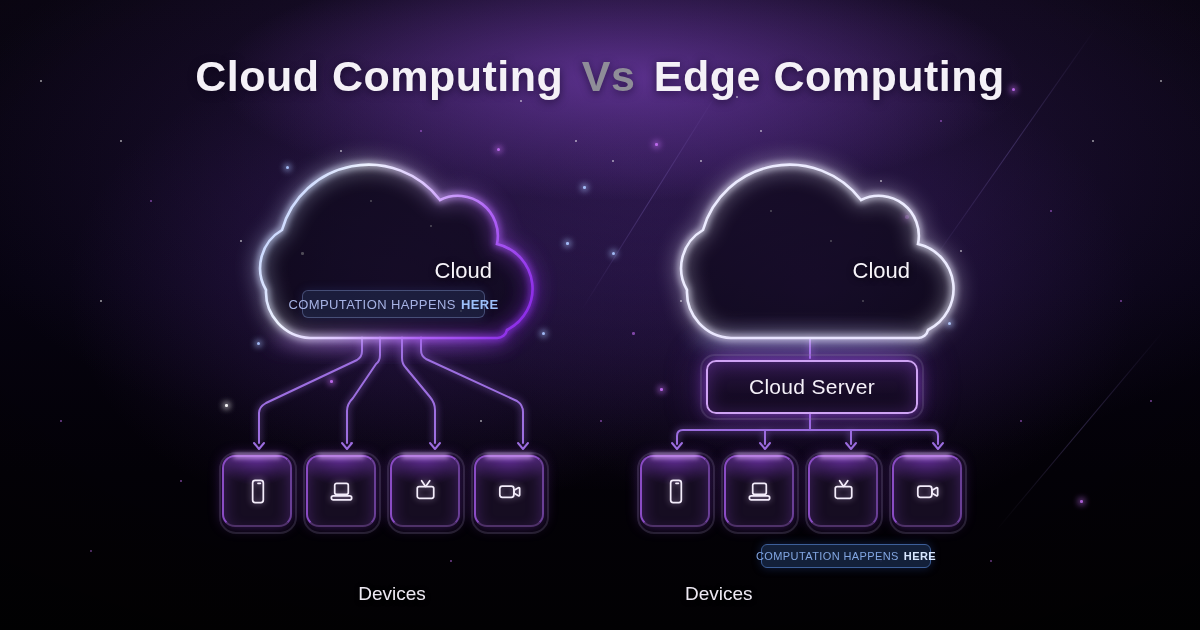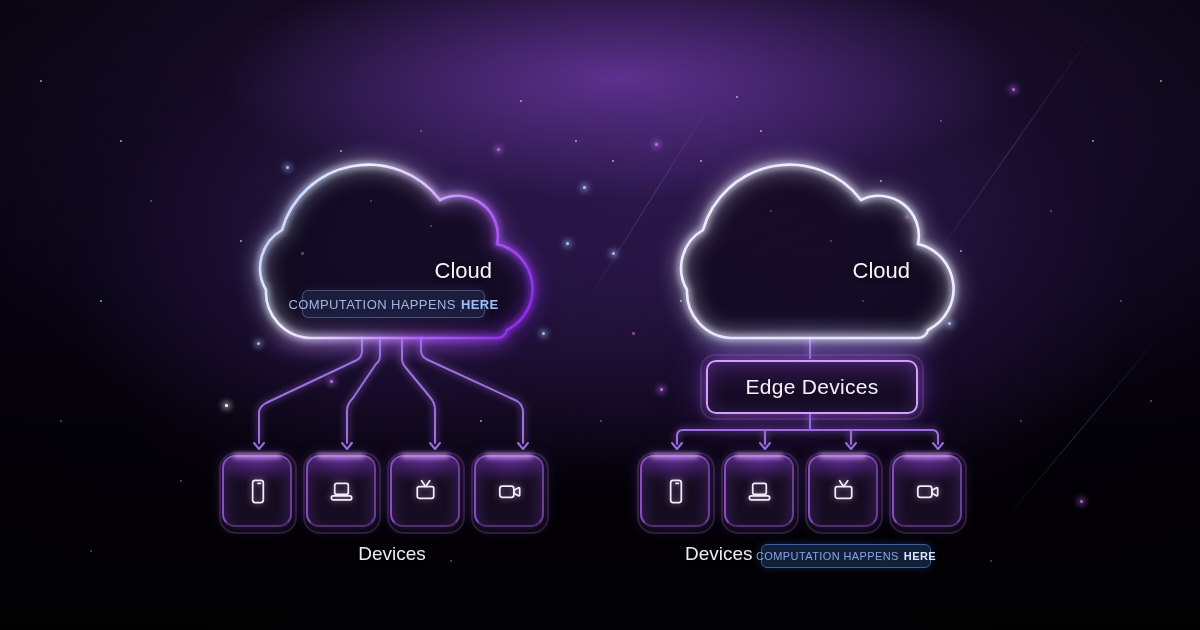--- a/index.html
+++ b/index.html
@@ -60,21 +60,21 @@
     box-shadow:0 0 14px rgba(150,70,230,.38),inset 0 8px 16px rgba(160,80,240,.30);
     display:flex;align-items:center;justify-content:center;}
   .tile::after{content:"";position:absolute;inset:-5px -7px -9px -5px;border-radius:17px;
     border:2px solid rgba(132,122,158,.24);pointer-events:none;}
   .tile-hl{position:absolute;left:14%;right:14%;top:-3px;height:4px;border-radius:4px;
     background:#dfaeff;filter:blur(2.5px);opacity:.95;}
   .dev-icon{width:31px;height:31px;stroke:#f4edfb;stroke-width:1.8;fill:none;
     stroke-linecap:round;stroke-linejoin:round;
     filter:drop-shadow(0 0 3px rgba(235,210,255,.55));}
 
-  .devices-label{position:absolute;font-size:19px;color:#eee9f3;text-shadow:0 1px 5px rgba(0,0,0,.7);}
+  .devices-label{position:absolute;font-size:19px;color:#eee9f3;text-shadow:0 1px 5px rgba(0,0,0,.7);margin-top:40px;}
   .devices-label.left{left:322px;top:543px;width:140px;text-align:center;}
   .devices-label.right{left:685px;top:543px;}
 </style>
 </head>
 <body>
 
 <div class="canvas">
 
   <div class="stars" id="stars">
       <span class="star" style="left: 286px; top: 166px; width: 3px; height: 3px; background: rgb(170, 196, 255); opacity: 0.95; box-shadow: rgb(170, 196, 255) 0px 0px 6px 1.5px;"></span>
@@ -230,20 +230,25 @@
     <g transform="translate(421,0)">
       <use href="#cloudPath" fill="rgba(8,5,14,.55)" stroke="none"></use>
       <use href="#cloudPath" fill="none" stroke="url(#lgR)" stroke-width="9" filter="url(#blur2)" opacity=".55" transform="translate(-421,0) translate(421,0)"></use>
       <use href="#cloudPath" fill="none" stroke="url(#lgR)" stroke-width="5" filter="url(#blur1)" opacity=".9"></use>
       <use href="#cloudPath" fill="none" stroke="url(#lgR)" stroke-width="2.6"></use>
     </g>
   </svg>
 
   <div class="overlay">
 
+    <div class="title">
+      <span>Cloud Computing</span>
+      <span class="vs">Vs</span>
+      <span>Edge Computing</span>
+    </div>
 
     <div class="cloud-label left">Cloud</div>
     <div class="badge badge-left">
       <span>COMPUTATION HAPPENS</span>
       <span class="hl">HERE</span>
     </div>
     <div class="tiles-row left">
         <div class="tile">
           <span class="tile-hl"></span>
           <svg class="dev-icon" viewBox="0 0 32 32">
@@ -266,21 +271,21 @@
           <span class="tile-hl"></span>
           <svg class="dev-icon" viewBox="0 0 32 32">
             <use href="#sym-video-camera"></use>
           </svg>
         </div>
       </div>
     <div class="devices-label left">Devices</div>
 
     <div class="cloud-label right">Cloud</div>
     <div class="edge-box">
-      <span>Edge Devices</span>
+      <span>Cloud Server</span>
     </div>
     <div class="tiles-row right">
         <div class="tile">
           <span class="tile-hl"></span>
           <svg class="dev-icon" viewBox="0 0 32 32">
             <use href="#sym-smartphone"></use>
           </svg>
         </div>
         <div class="tile">
           <span class="tile-hl"></span>

